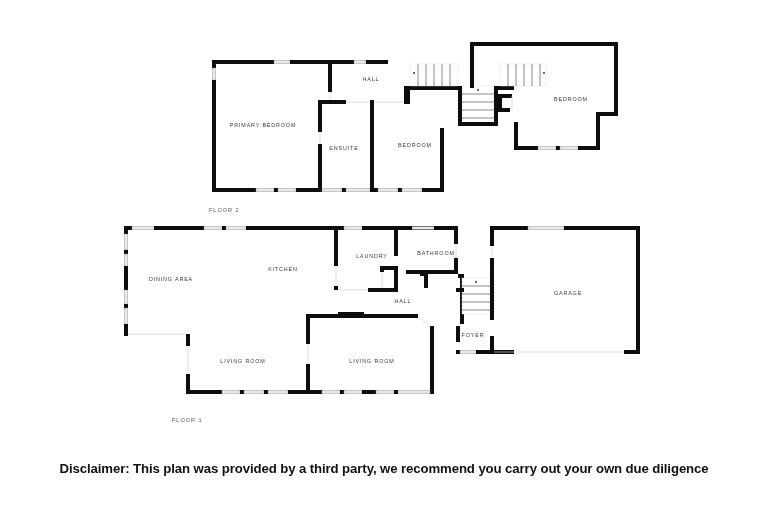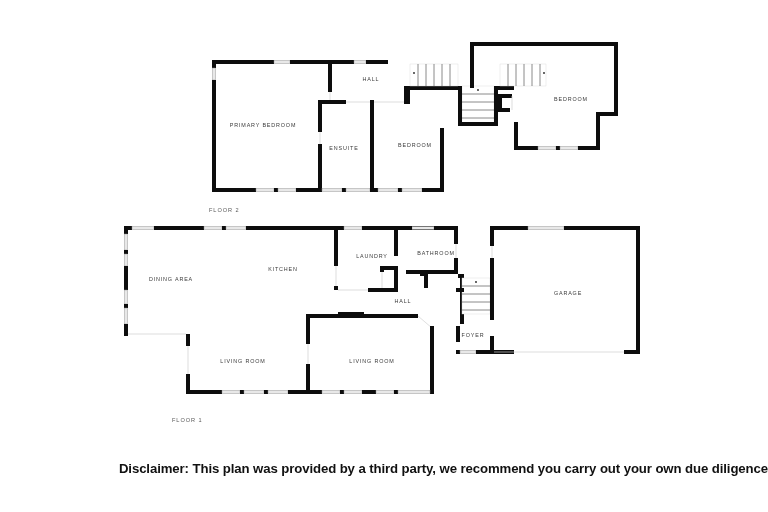--- a/index.html
+++ b/index.html
@@ -71,21 +71,21 @@
   .door-swing {
     stroke: #c9c9c9;
     stroke-width: 0.6;
     fill: none;
   }
   .disclaimer {
     position: absolute;
     left: 0;
     top: 460px;
     width: 768px;
-    text-align: right;
+    text-align: center;
     font-family: "Liberation Sans", sans-serif;
     font-size: 13.2px;
     font-weight: bold;
     color: #111111;
     letter-spacing: -0.1px;
     line-height: 18px;
   }
 </style>
 </head>
 <body>

